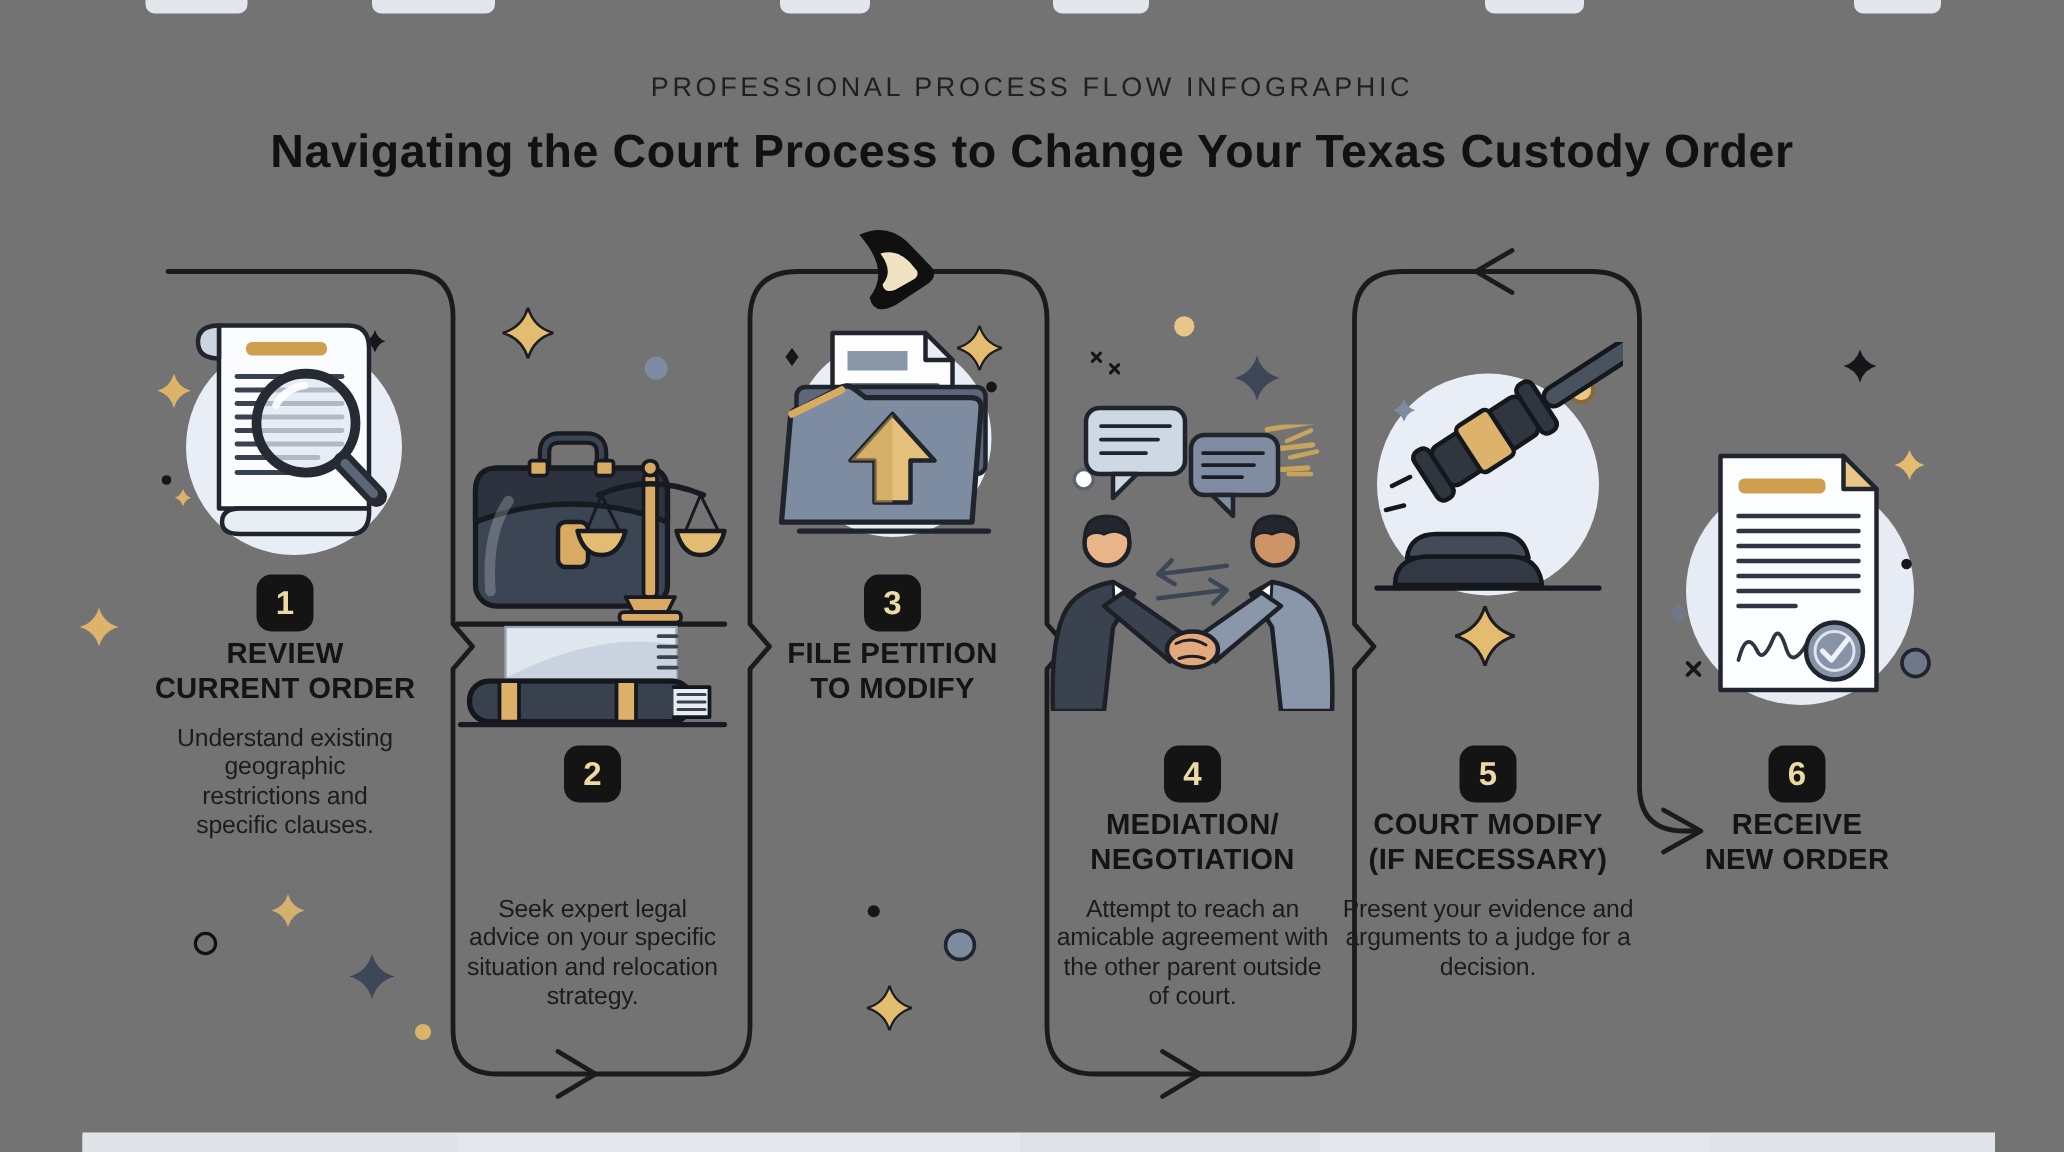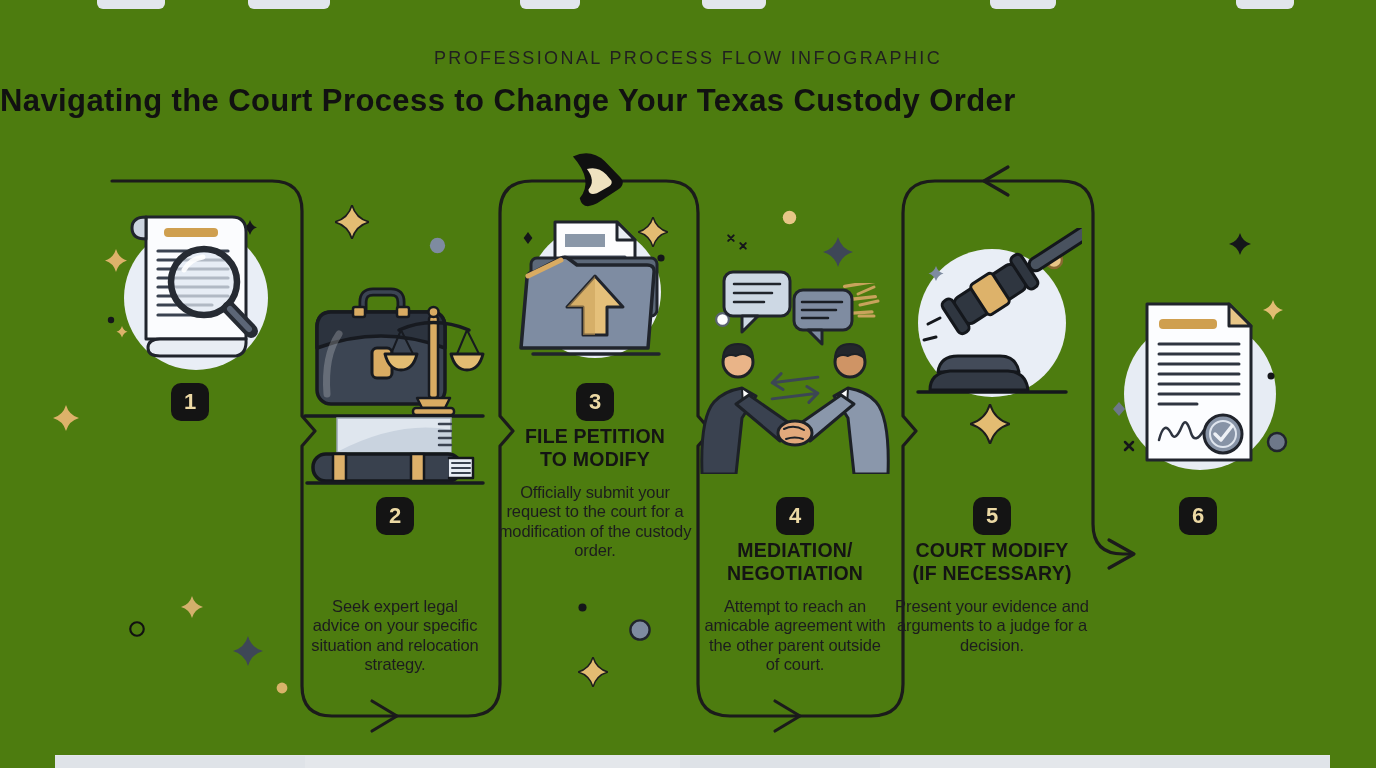--- a/index.html
+++ b/index.html
@@ -1,20 +1,20 @@
 <!DOCTYPE html>
 <html><head>
 <meta charset="utf-8">
 <style>
   html,body{margin:0;padding:0;background:#ffffff;}
-  .stage{position:relative;width:1376px;height:768px;background:#4d7c0f;overflow:hidden;
+  .stage{position:relative;width:1376px;height:768px;background:#737373;overflow:hidden;
          font-family:"Liberation Sans",sans-serif;color:#1b1b1b;}
   .kicker{position:absolute;top:48px;left:0;right:0;text-align:center;
           font-size:18px;font-weight:400;letter-spacing:2.4px;color:#202020;}
-  .main-title{position:absolute;top:83px;left:0;right:0;
+  .main-title{position:absolute;top:83px;left:0;right:0;text-align:center;
           font-size:31px;font-weight:800;letter-spacing:0.4px;color:#111111;}
   .flow{position:absolute;left:0;top:0;z-index:2;}
   .col{position:absolute;top:0;height:768px;z-index:3;}
   .c1{left:90px;width:200px}.c2{left:295px;width:200px}.c3{left:495px;width:200px}
   .c4{left:695px;width:200px}.c5{left:888px;width:208px}.c6{left:1093px;width:210px}
   .icon{position:absolute;}
   .badge{position:absolute;left:50%;transform:translateX(-50%);width:38px;height:38px;
          border-radius:10px;background:#141414;color:#ecd9a4;font-size:22px;font-weight:700;
          display:flex;align-items:center;justify-content:center;}
   .hi .badge{top:383px}.lo .badge{top:497px}
@@ -152,20 +152,22 @@
           <line x1="58" y1="119" x2="96" y2="119"></line>
       </g>
       <circle cx="104" cy="86" r="33" fill="#dfe7f1" fill-opacity="0.72" stroke="#262b33" stroke-width="6.5"></circle>
       <path d="M84 74 Q90 63 103 61" stroke="#ffffff" stroke-width="5" fill="none" stroke-linecap="round" opacity="0.9"></path>
       <line x1="129" y1="112" x2="151" y2="135" stroke="#262b33" stroke-width="14" stroke-linecap="round"></line>
       <line x1="130" y1="113" x2="149" y2="133" stroke="#5c6676" stroke-width="6" stroke-linecap="round"></line>
     </svg>
     <div class="badge">
         <span>1</span>
       </div>
+    <div class="title"><span>REVIEW</span><br><span>CURRENT ORDER</span></div>
+    <div class="desc">Understand existing geographic restrictions and specific clauses.</div>
   </div>
 
   <div class="col c2 lo">
     <svg class="icon" style="left:4px;top:252px" width="192" height="234" viewBox="0 0 192 234">
       <g stroke="#171a20" stroke-width="3.5" stroke-linejoin="round" stroke-linecap="round">
         <path d="M64 60 V50 Q64 40 74 40 H92 Q102 40 102 50 V60" fill="none" stroke-width="9"></path>
       </g>
       <path d="M64 60 V50 Q64 40 74 40 H92 Q102 40 102 50 V60" fill="none" stroke="#3c4553" stroke-width="3.5"></path>
       <g stroke="#171a20" stroke-width="3.5" stroke-linejoin="round" stroke-linecap="round">
         <rect x="18" y="60" width="128" height="92" rx="14" fill="#3c4553"></rect>
@@ -231,21 +233,20 @@
       <path d="M24 136 L30 66 Q31 60 37 60 L64 46 Q68 44 72 47 L80 53 H150 Q158 53 157 61 L151 136 Z" fill="#7e8ca2" stroke="#20242c" stroke-width="3.5" stroke-linejoin="round"></path>
       <path d="M31 64 L64 48" stroke="#d9ab62" stroke-width="5" stroke-linecap="round"></path>
       <path d="M98 64 L126 95 H110 V123 H86 V95 H70 Z" fill="#e5c07a" stroke="#20242c" stroke-width="3" stroke-linejoin="round"></path>
       <path d="M98 64 L98 123 H86 V95 H70 Z" fill="#caa05a" stroke="none" opacity="0.55"></path>
       <line x1="36" y1="142" x2="162" y2="142" stroke="#20242c" stroke-width="3.5" stroke-linecap="round"></line>
     </svg>
     <div class="badge">
         <span>3</span>
       </div>
     <div class="title"><span>FILE PETITION</span><br><span>TO MODIFY</span></div>
-    <div class="desc">Officially submit your request to the court for a modification of the custody order.</div>
   </div>
 
   <div class="col c4 lo">
     <svg class="icon" style="left:3px;top:266px" width="194" height="208" viewBox="0 0 194 208">
       <g stroke="#20242c" stroke-width="3" stroke-linejoin="round" stroke-linecap="round">
         <rect x="26" y="6" width="66" height="44" rx="9" fill="#cdd8e4"></rect>
         <path d="M44 50 V66 L60 50 Z" fill="#cdd8e4"></path>
       </g>
       <g stroke="#20242c" stroke-width="2.5" stroke-linecap="round">
         <line x1="36" y1="18" x2="82" y2="18"></line>
@@ -335,15 +336,16 @@
         <line x1="54" y1="112" x2="92" y2="112"></line>
       </g>
       <path d="M54 148 Q59 128 66 141 Q70 151 77 134 Q81 124 86 141 Q90 153 99 138" fill="none" stroke="#2e3440" stroke-width="2.5" stroke-linecap="round"></path>
       <circle cx="118" cy="142" r="19" fill="#8793a6" stroke="#20242c" stroke-width="3"></circle>
       <circle cx="118" cy="142" r="13" fill="none" stroke="#dfe5ee" stroke-width="2"></circle>
       <path d="M110 142 L116 148 L127 134" stroke="#eef1f6" stroke-width="3.5" fill="none" stroke-linecap="round" stroke-linejoin="round"></path>
     </svg>
     <div class="badge">
         <span>6</span>
       </div>
+    <div class="title"><span>RECEIVE</span><br><span>NEW ORDER</span></div>
   </div>
 
 </div>
 
 </body></html>

